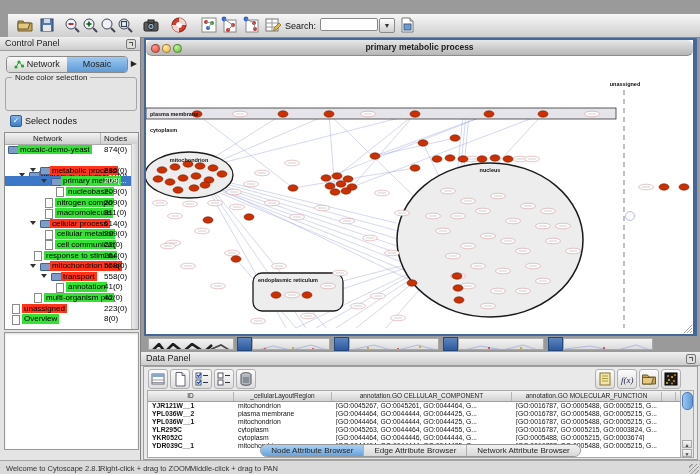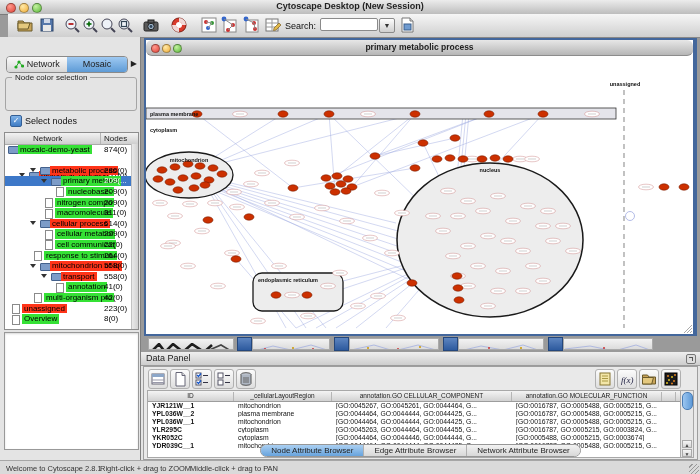--- a/index.html
+++ b/index.html
@@ -125,26 +125,20 @@
     border-top:1px solid #a6a6a6;font-size:7.5px;color:#333;}
   .statusbar span{position:absolute;top:3px;white-space:nowrap;}
   .grip{position:absolute;right:1px;bottom:1px;width:10px;height:10px;
     background:repeating-linear-gradient(135deg,transparent 0 2px,#9a9a9a 2px 3px);}
 </style>
 </head>
 <body>
 
 <div class="app">
 
-  <div class="titlebar">
-    <div class="tl red" style="left:6px"></div>
-    <div class="tl yellow" style="left:19px"></div>
-    <div class="tl green" style="left:32px"></div>
-    <div class="title">Cytoscape Desktop (New Session)</div>
-  </div>
 
   <div class="toolbar">
     <div class="tbi" style="left:8px">
       <svg viewBox="0 0 18 18">
           <path d="M2 5h5l1.5 2H16v8H2z" fill="#c9a55a" stroke="#6b5a2a"></path>
           <path d="M2 7h12l-2 6H2z" fill="#e4c87e" stroke="#6b5a2a"></path>
         </svg>
       </div>
     <div class="tbi" style="left:30px">
       <svg viewBox="0 0 18 18">
@@ -238,20 +232,24 @@
     <div class="tbi" style="left:390px">
       <svg viewBox="0 0 18 18">
           <path d="M4 2h8l3 3v11H4z" fill="#fff" stroke="#777"></path>
           <path d="M12 2v3h3" fill="#ddd" stroke="#777"></path>
           <rect x="6" y="8" width="7" height="6" fill="#6f9bd0" stroke="#3b5f8c"></rect>
         </svg>
       </div>
   </div>
 
   <div class="cpanel">
+    <div class="panel-head">
+      <span>Control Panel</span>
+      <div class="float-ico"></div>
+    </div>
     <div class="tabs">
       <div class="tabseg">
         <svg style="vertical-align:-2px" width="10" height="10" viewBox="0 0 10 10">
             <circle cx="2" cy="8" r="1.6" fill="#2a2"></circle>
             <circle cx="5" cy="3" r="1.6" fill="#2a2"></circle>
             <circle cx="8.5" cy="7" r="1.6" fill="#2a2"></circle>
             <path d="M2 8l3-5 3.5 4" fill="none" stroke="#2a2"></path>
           </svg>
         <span>Network</span>
       </div>

